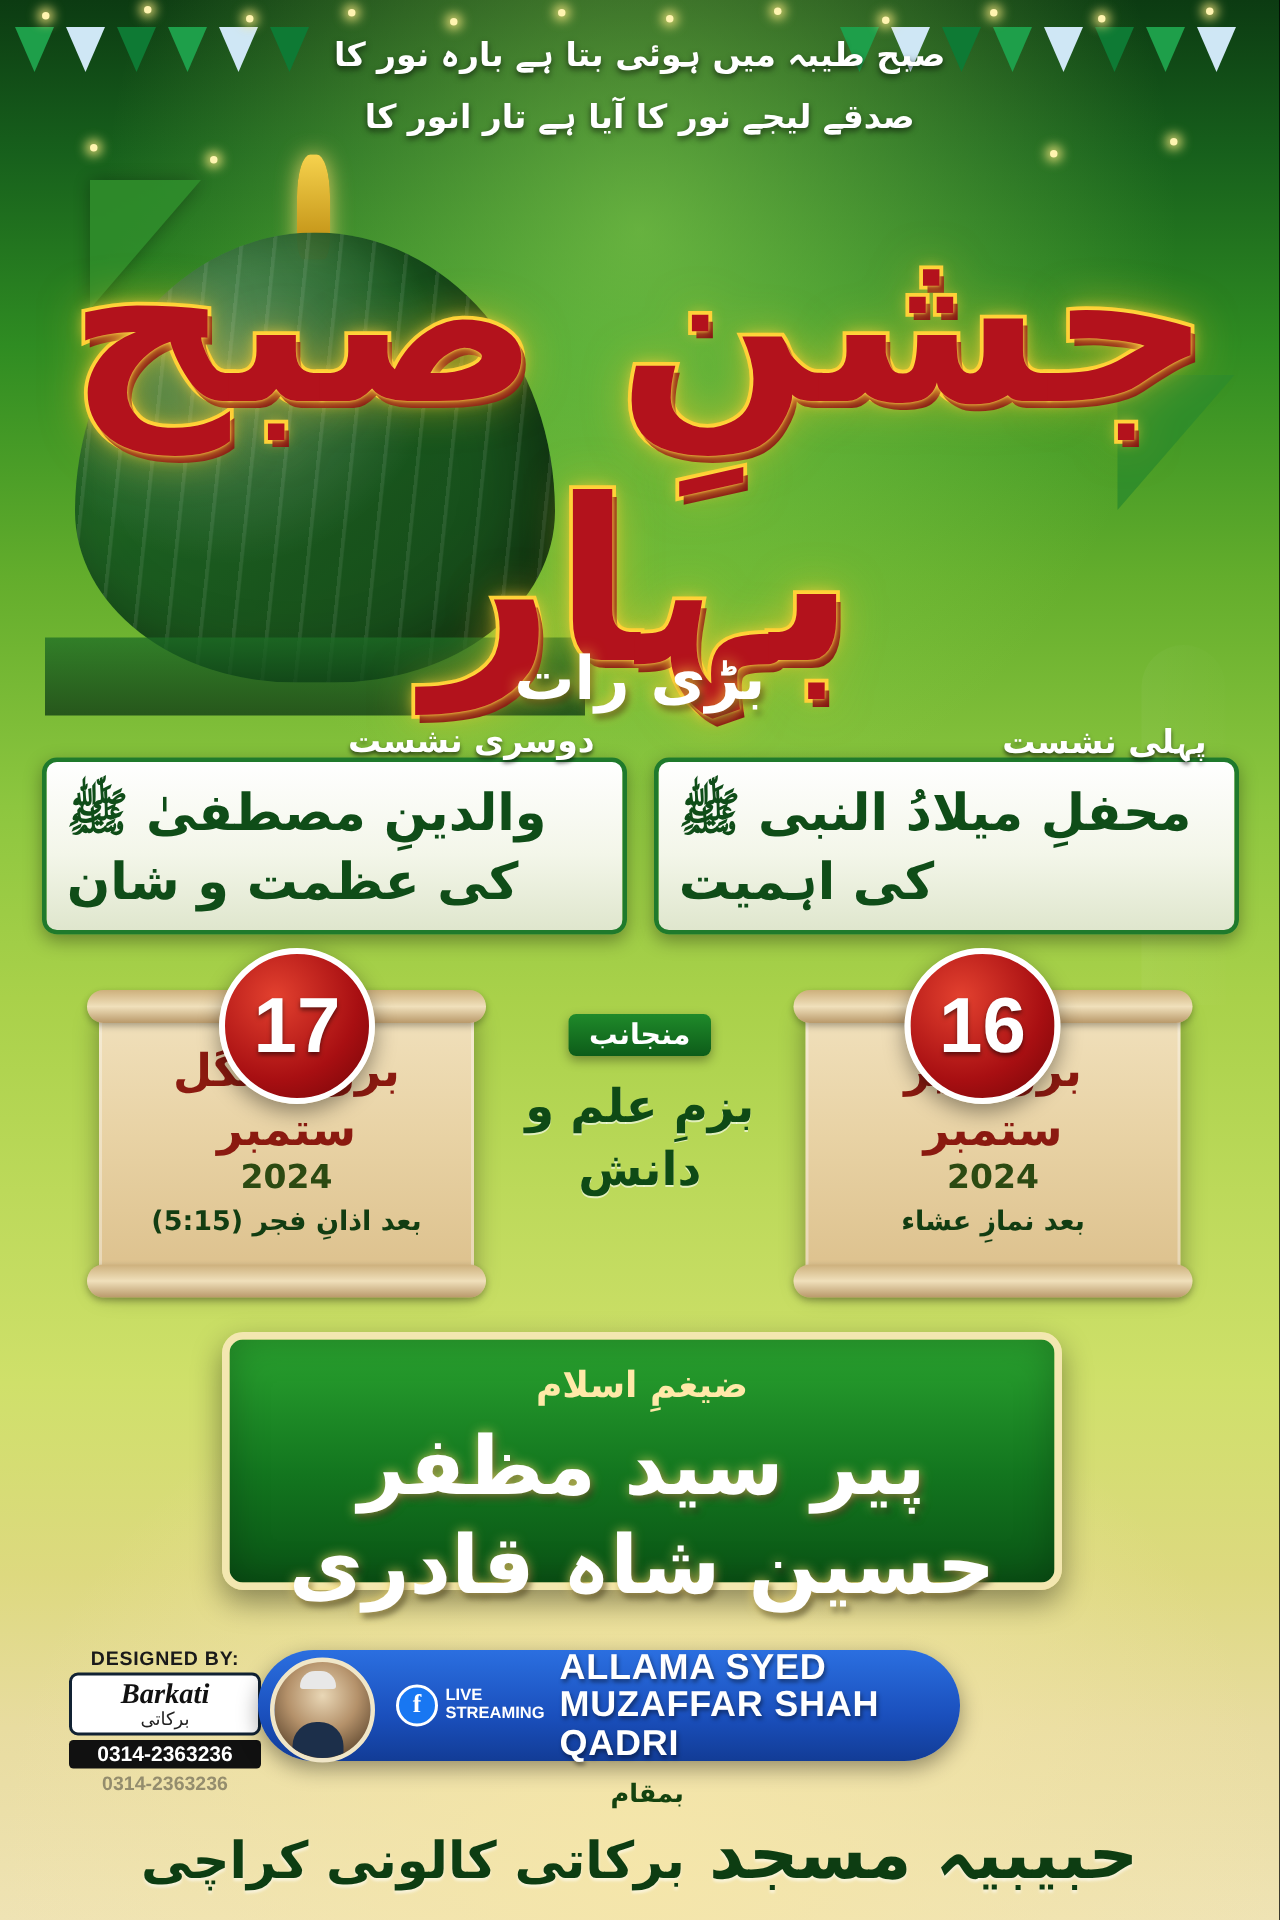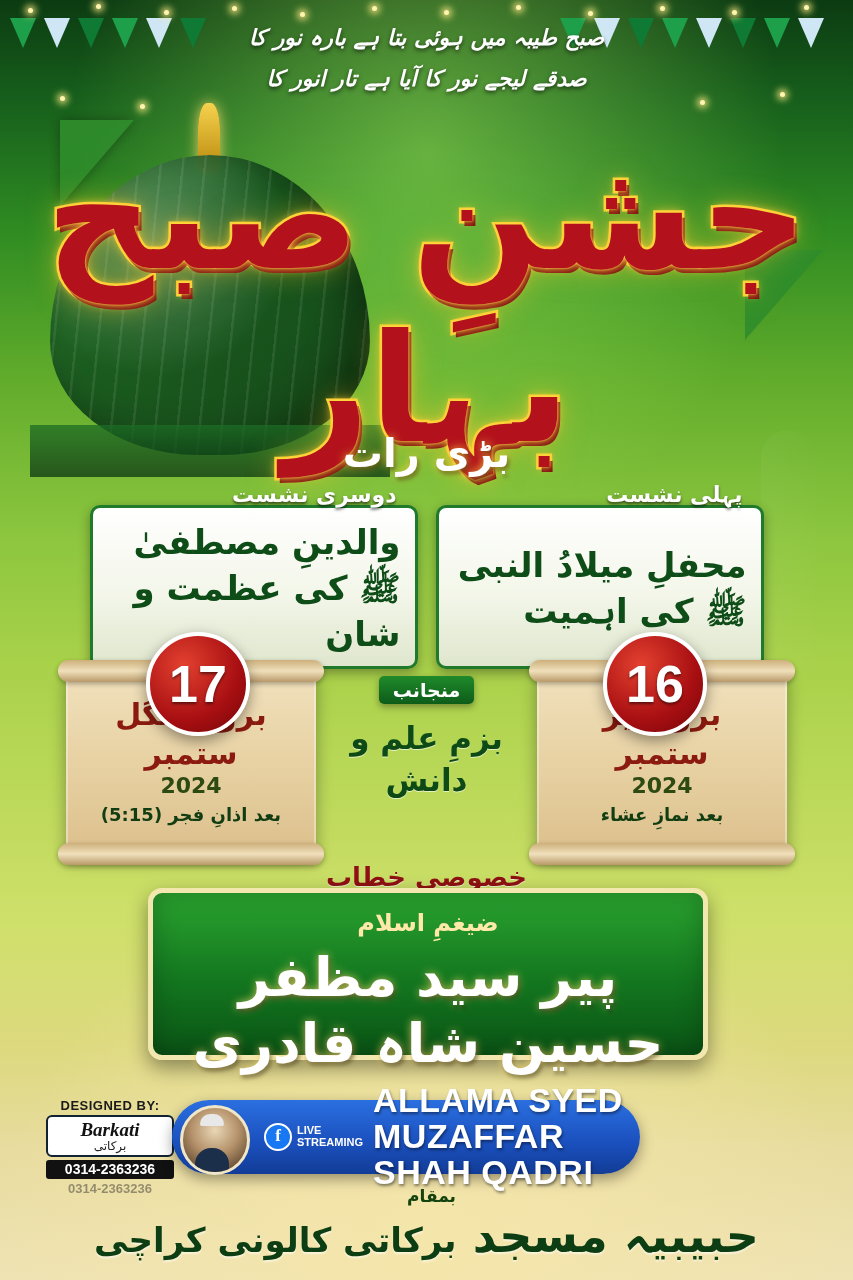--- a/index.html
+++ b/index.html
@@ -142,21 +142,21 @@
   .top-couplet {
     position: absolute;
     left: 0; right: 0; top: 18px;
     text-align: center;
     color: #ffffff;
     font-size: 22px;
     line-height: 1.85;
     font-weight: bold;
     text-shadow: 0 2px 4px rgba(0,0,0,0.6);
   }
-  .top-couplet div { white-space: nowrap; font-style: italic; }
+  .top-couplet div { white-space: nowrap; }
 
   .title-main {
     position: absolute;
     left: 0; right: 0; top: 130px;
     text-align: center;
     font-size: 150px;
     line-height: 1.15;
     font-weight: bold;
     color: #b3121c;
     letter-spacing: -4px;
@@ -182,30 +182,30 @@
   .sessions {
     position: absolute;
     left: 18px; right: 18px; top: 505px;
     display: flex;
     flex-direction: row-reverse;
     justify-content: center;
     gap: 18px;
   }
   .session {
     position: relative;
-    width: 328px;
+    width: 390px;
     min-height: 92px;
     border-radius: 10px;
     background: linear-gradient(180deg, #ffffff 0%, #f3f6e9 55%, #dfe6cd 100%);
     border: 3px solid #1f7a2c;
     box-shadow: 0 4px 12px rgba(0,0,0,0.35);
     display: flex;
     align-items: center;
     justify-content: center;
-    text-align: right;
+    text-align: left;
     padding: 12px 14px 8px;
     box-sizing: border-box;
   }
   .session .s-label {
     position: absolute;
     top: -26px;
     right: 18px;
     font-size: 22px;
     font-weight: bold;
     color: #ffffff;
@@ -461,21 +461,21 @@
   }
   .live-text {
     color: #fff;
     font-size: 11px;
     font-weight: bold;
     line-height: 1.05;
     text-align: left;
   }
   .speaker-en {
     color: #ffffff;
-    font-size: 34px;
+    font-size: 24px;
     font-weight: bold;
     line-height: 1.05;
     letter-spacing: 0.5px;
     text-shadow: 1px 2px 3px rgba(0,0,0,0.45);
     text-align: left;
   }
 
   
   .venue-crest {
     position: absolute;
@@ -590,21 +590,20 @@
       </div>
     </div>
     <div class="daybadge b-left">17</div>
 
     <div class="center-tag">
       <div class="ct-top urdu">منجانب</div>
       <div class="ct-body urdu">بزمِ علم و دانش</div>
     </div>
   </div>
 
-  <div class="khitab-label urdu">خصوصی خطاب</div>
   <div class="speaker-panel">
     <div class="sp-pre urdu">ضیغمِ اسلام</div>
     <div class="sp-name urdu">پیر سید مظفر حسین شاہ قادری</div>
   </div>
 
   <div class="designer">
     <div class="dz-title">DESIGNED BY:</div>
     <div class="dz-logo">
       <div class="dz-name">Barkati</div>
       <div class="dz-urdu urdu">برکاتی</div>

